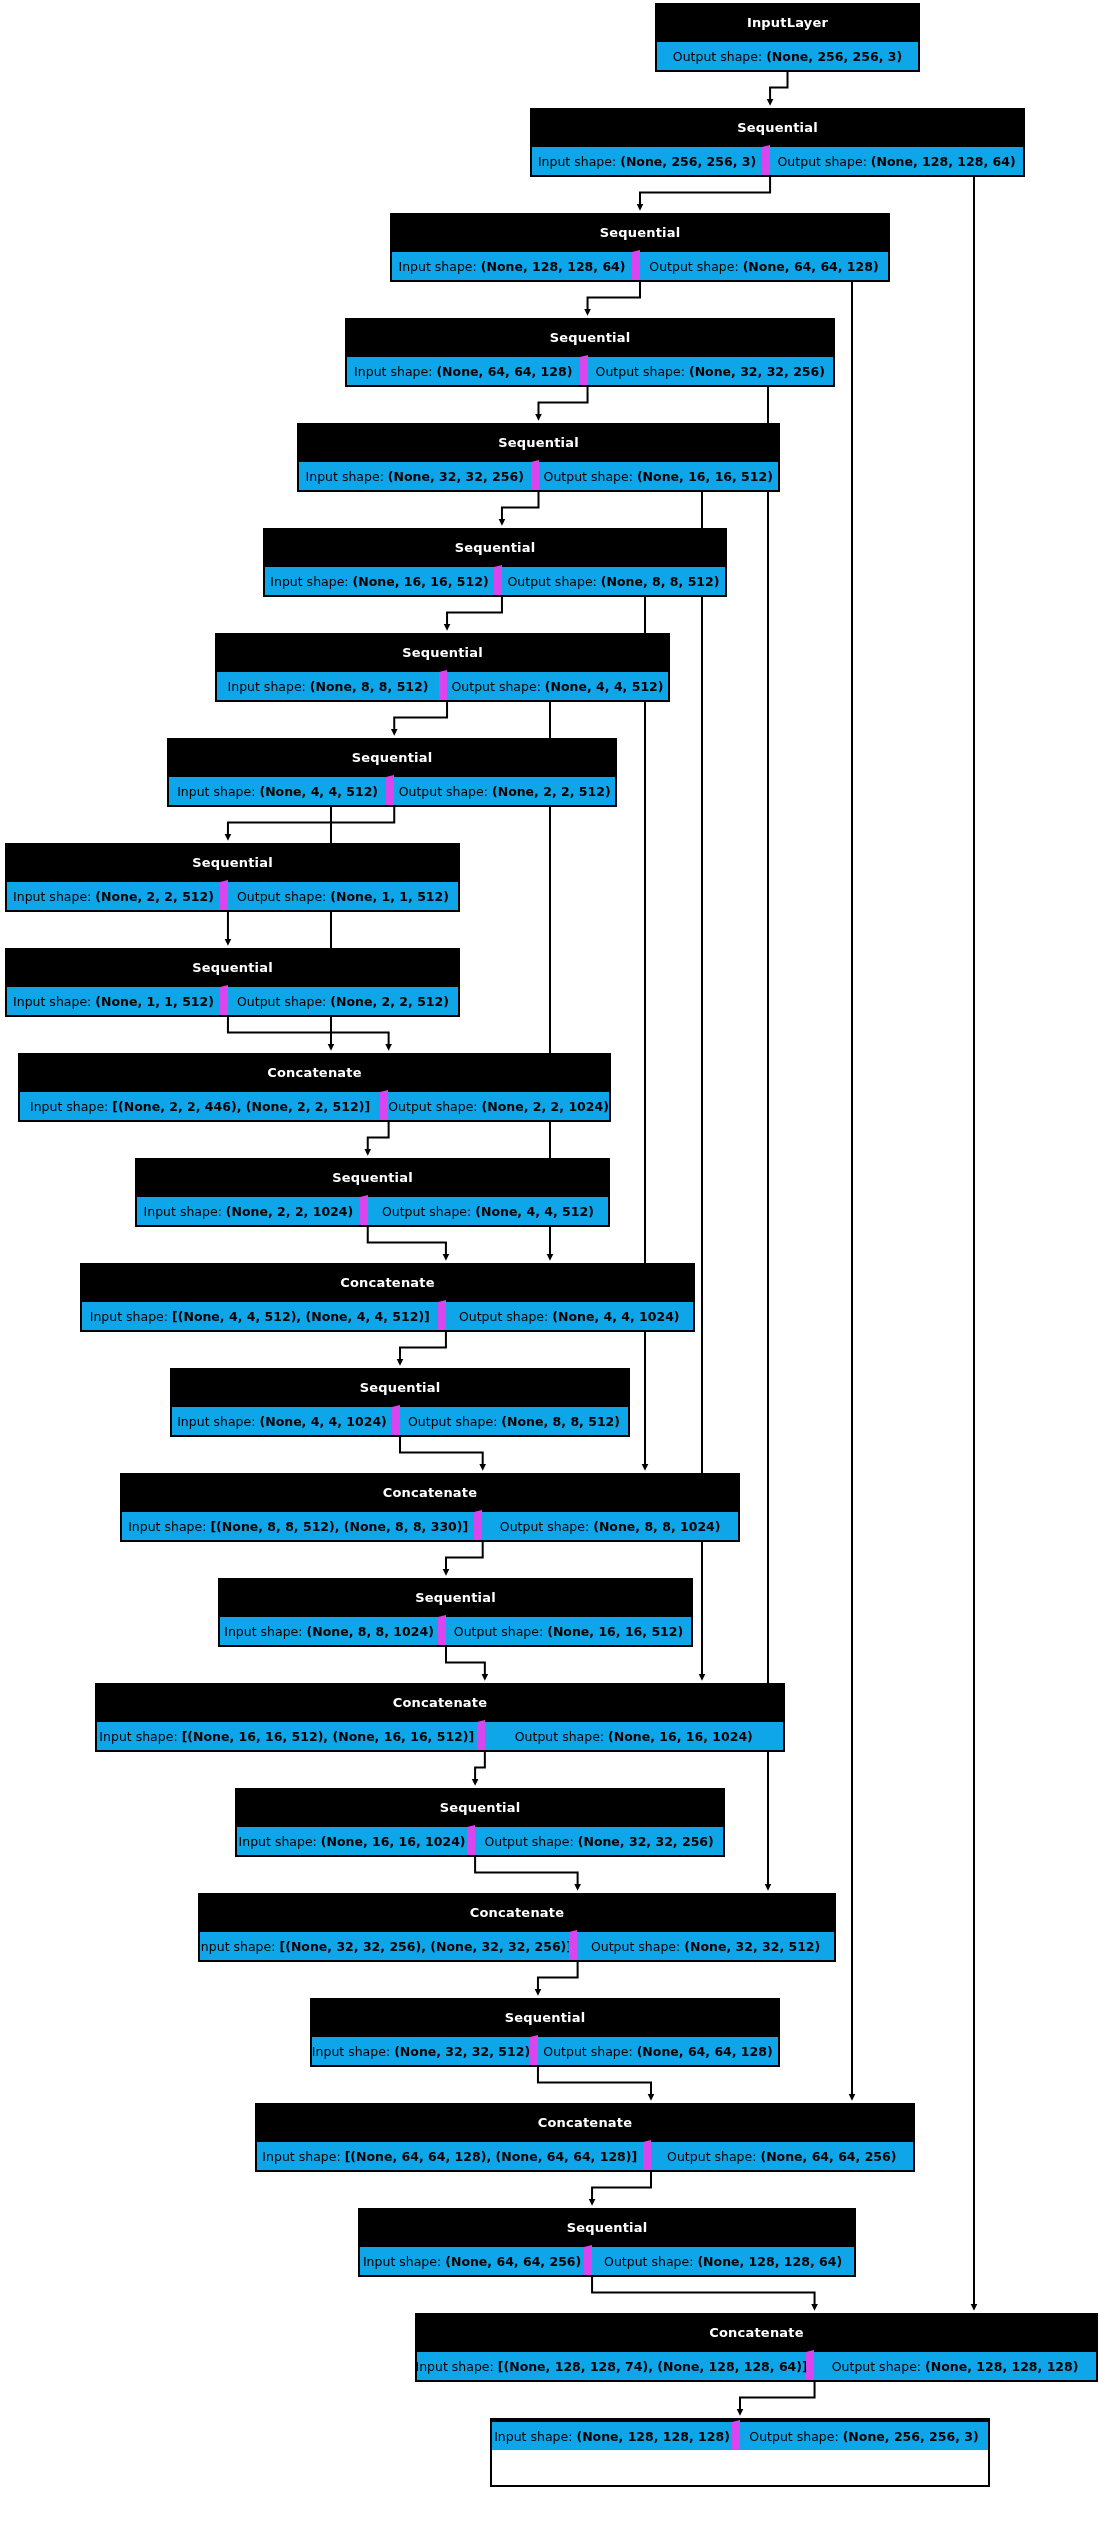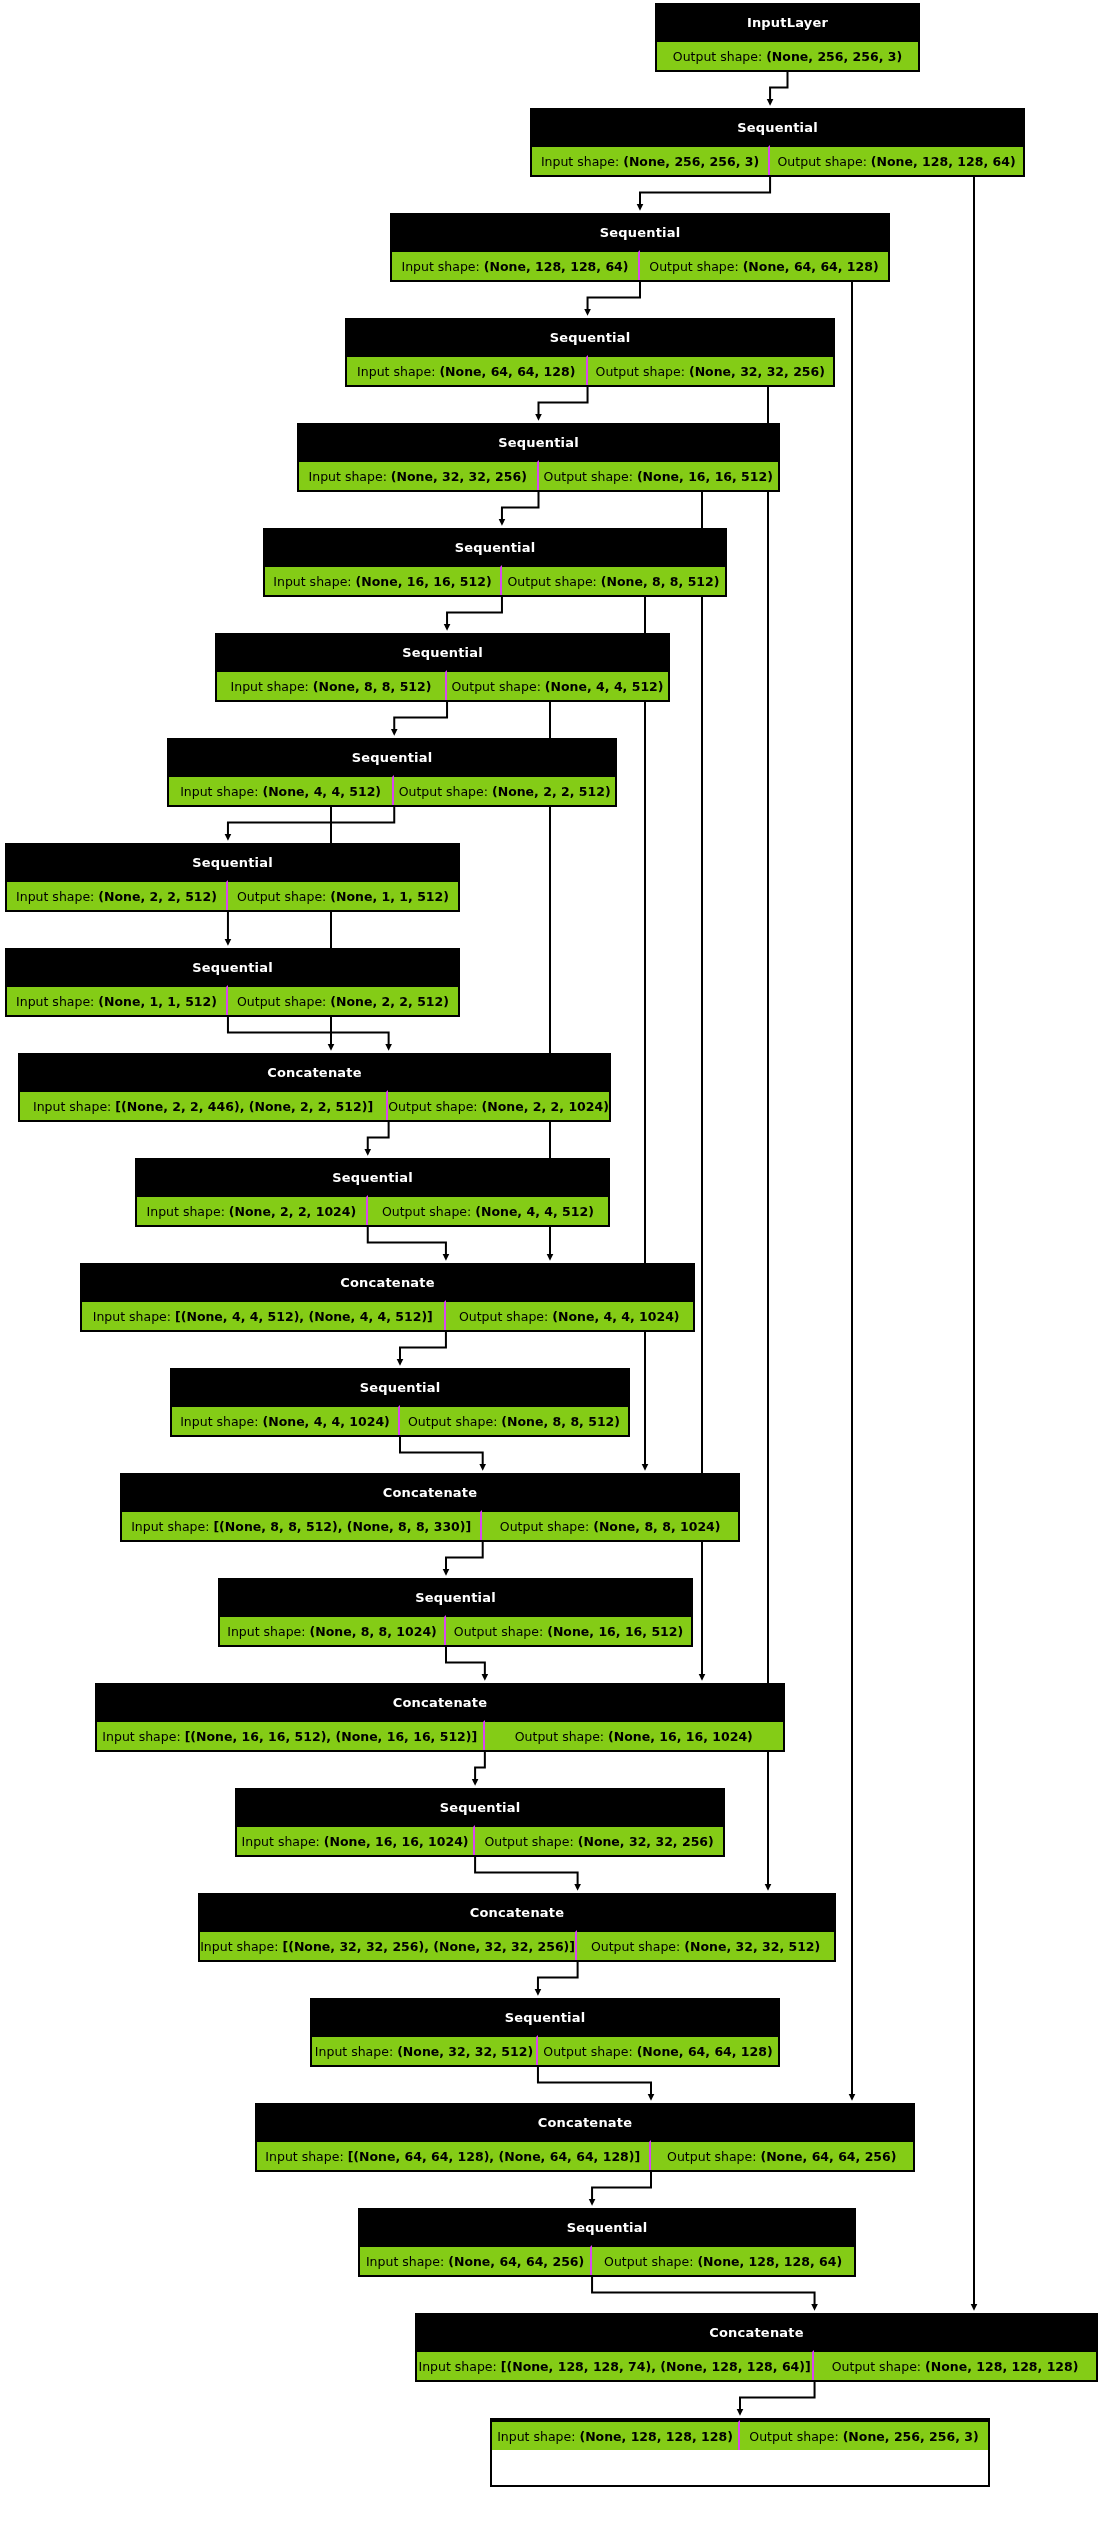--- a/index.html
+++ b/index.html
@@ -43,36 +43,36 @@
     height: 35px;
     text-align: center;
     letter-spacing: 0.2px;
     white-space: nowrap;
     overflow: hidden;
   }
   .node-body {
     box-sizing: border-box;
     display: flex;
     height: 30px;
-    background: #84cc16;
+    background: #0ea5e9;
   }
   .cell {
     box-sizing: border-box;
     display: flex;
     align-items: center;
     justify-content: center;
     font-size: 12.5px;
     color: #000000;
     white-space: nowrap;
     overflow: hidden;
     padding: 0 6px;
     border-top: 2px solid #000000;
   }
   .cell.in {
-    border-right: 2px solid #d946ef;
+    border-right: 8px solid #d946ef;
   }
   .cell .lbl {
     font-weight: normal;
   }
   .cell .val {
     font-weight: bold;
     margin-left: 4px;
     text-align: center;
   }
 </style>

